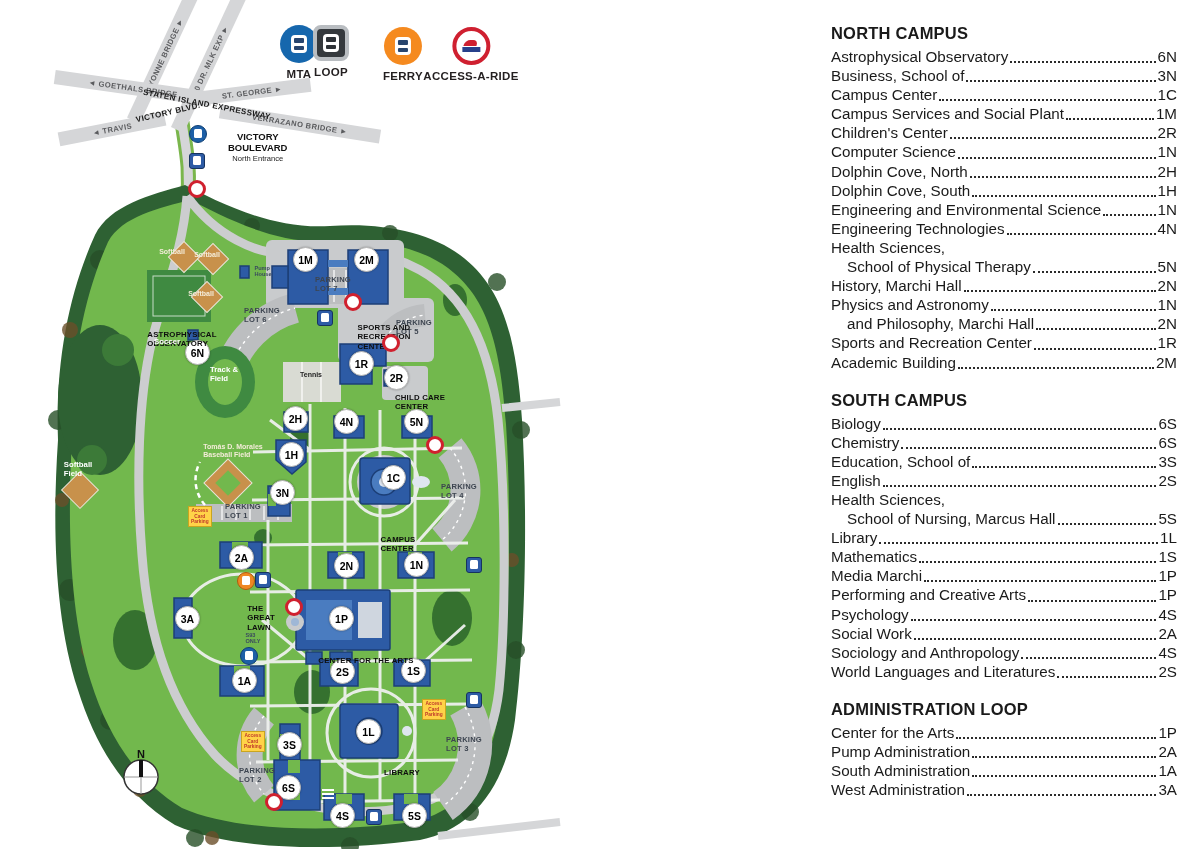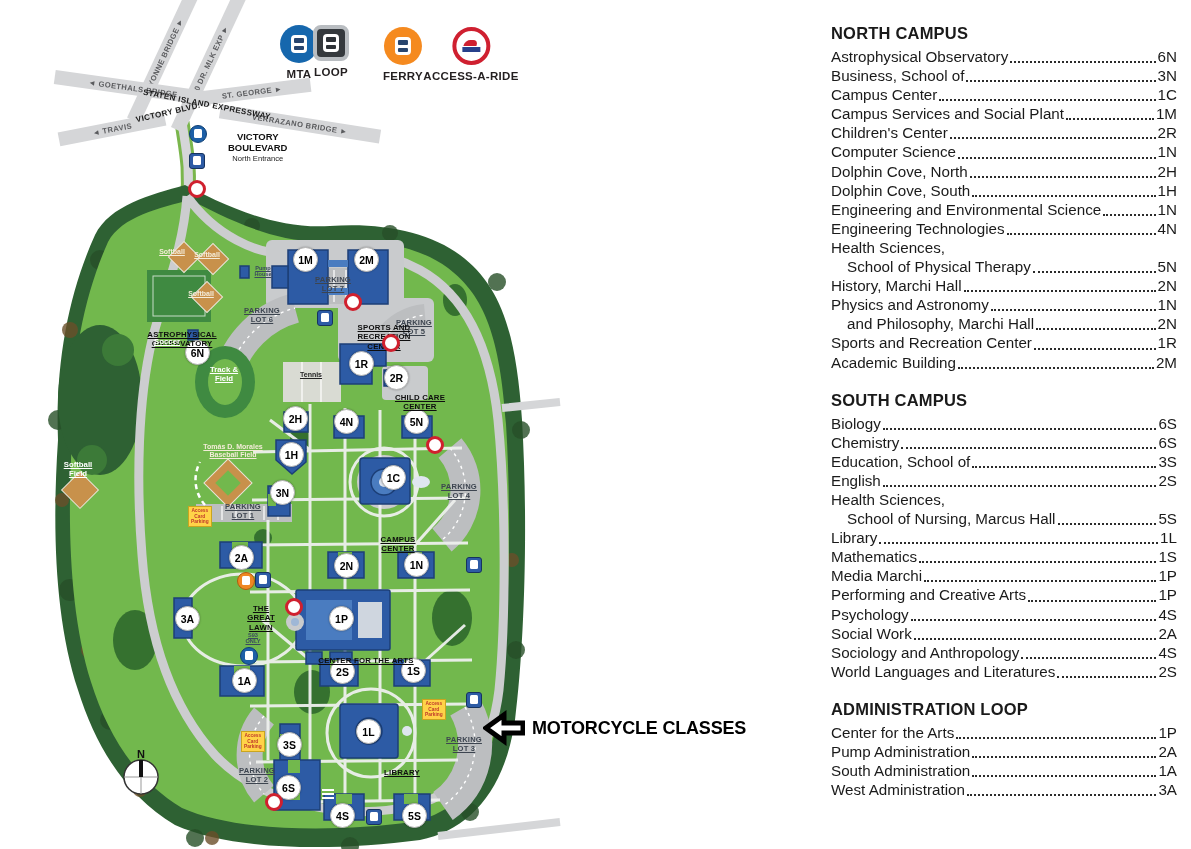--- a/index.html
+++ b/index.html
@@ -26,21 +26,21 @@
   .t-loop .bus-body::before,.t-loop .bus-body::after{background:#2e3237;}
   .aar-glyph{position:relative;width:18px;height:12px;}
   .aar-glyph::before{content:"";position:absolute;left:2px;top:0;width:13px;height:6px;background:#cf2030;border-radius:5px 5px 0 0;transform:skewX(-18deg);}
   .aar-glyph::after{content:"";position:absolute;left:0;bottom:0;width:18px;height:5px;background:#27408b;}
   .t-label{font-size:11.5px;font-weight:bold;color:#231f20;letter-spacing:.3px;white-space:nowrap;}
 
   
   .marker{position:absolute;width:23px;height:23px;border-radius:50%;background:#fff;border:1px solid #b5b5b5;
           display:flex;align-items:center;justify-content:center;font-size:10.5px;font-weight:bold;color:#000;
           box-shadow:0 0 2px rgba(0,0,0,.35);}
-  .map-label{position:absolute;transform:translateX(-50%);text-align:center;white-space:pre-line;text-decoration:underline;}
+  .map-label{position:absolute;transform:translateX(-50%);text-align:left;white-space:pre-line;}
   .lb-parking{color:#3d4550;font-weight:bold;font-size:7.6px;line-height:1.15;letter-spacing:.2px;}
   .lb-building{color:#0e0e0e;font-weight:bold;font-size:7.8px;line-height:1.2;letter-spacing:.2px;padding-left:40px;}
   .lb-field{color:#fff;font-weight:bold;font-size:7.8px;line-height:1.15;}
   .lb-field-sm{color:#f4ecd9;font-weight:bold;font-size:7px;line-height:1.15;}
   .lb-dark-sm{color:#222;font-weight:bold;font-size:7px;}
   .lb-tiny{color:#3a4a5e;font-weight:bold;font-size:5.6px;line-height:1.15;}
   .stop{position:absolute;width:12px;height:12px;border-radius:50%;background:#fff;border:3.5px solid #d0202e;}
   .bus-sq{position:absolute;width:14px;height:14px;background:#2d5ba5;border:1px solid #16335f;border-radius:3px;}
   .bus-sq::after{content:"";position:absolute;left:3px;top:2px;width:8px;height:9px;background:#fff;border-radius:1.5px;}
   .bus-ci{position:absolute;width:16px;height:16px;background:#1d5fa6;border:1px solid #0f3f74;border-radius:50%;}
@@ -437,26 +437,20 @@
 Parking</div>
       <div class="sign" style="left: 422px; top: 699px;">Access
 Card
 Parking</div>
     </div>
 
   <div class="compass">
     <span class="n">N</span>
   </div>
 
-  <div class="annotation">
-    <svg width="42" height="36" viewBox="0 0 42 36">
-      <polygon points="40,13 21,13 21,5 3,18 21,31 21,23 40,23" fill="#fff" stroke="#000" stroke-width="5" stroke-linejoin="miter"></polygon>
-    </svg>
-    <span class="txt">MOTORCYCLE CLASSES</span>
-  </div>
 
   <div id="directory" class="directory">
       <div class="dir-section">
         <div class="dir-heading">NORTH CAMPUS</div>
         <div class="dir-row">
           <span class="dir-name">Astrophysical Observatory</span>
           <span class="dots"></span>
           <span class="dir-code">6N</span>
         </div>
         <div class="dir-row">

